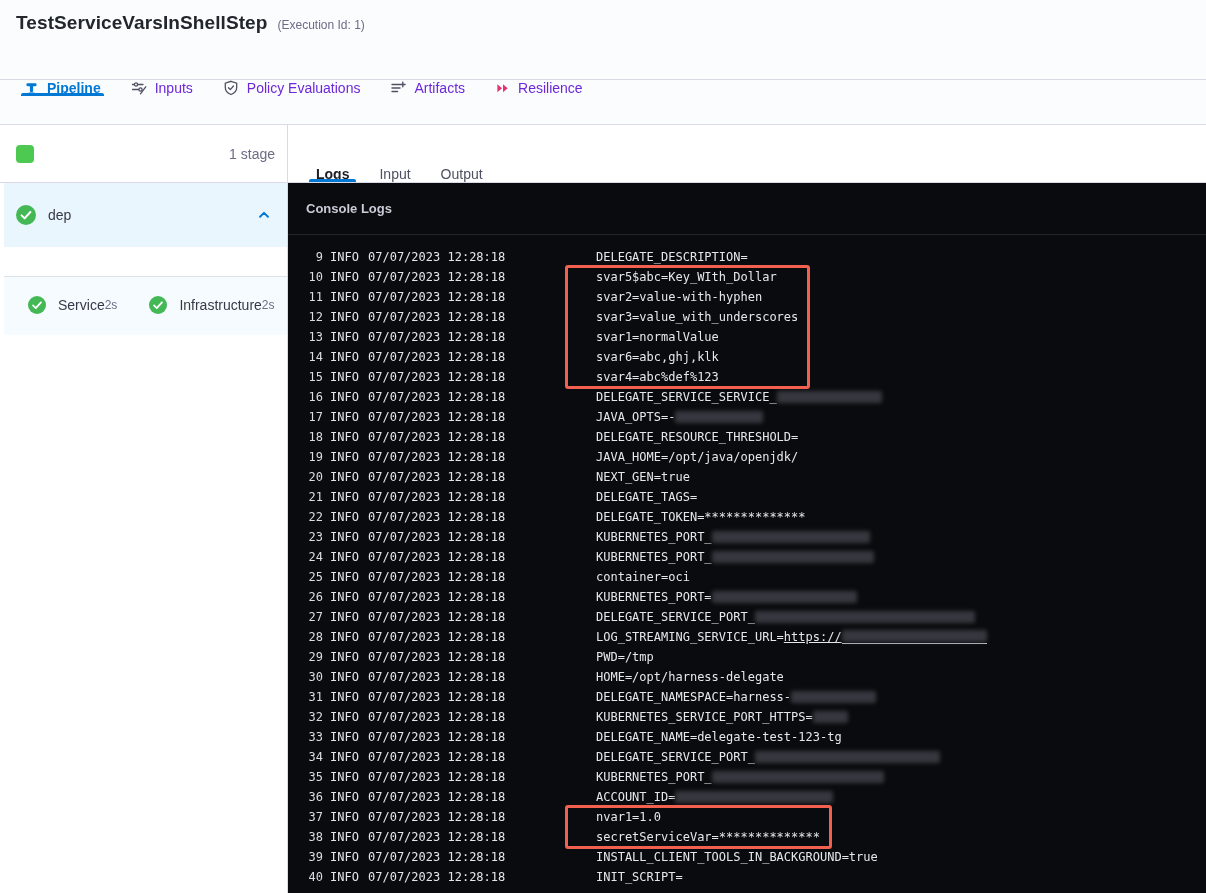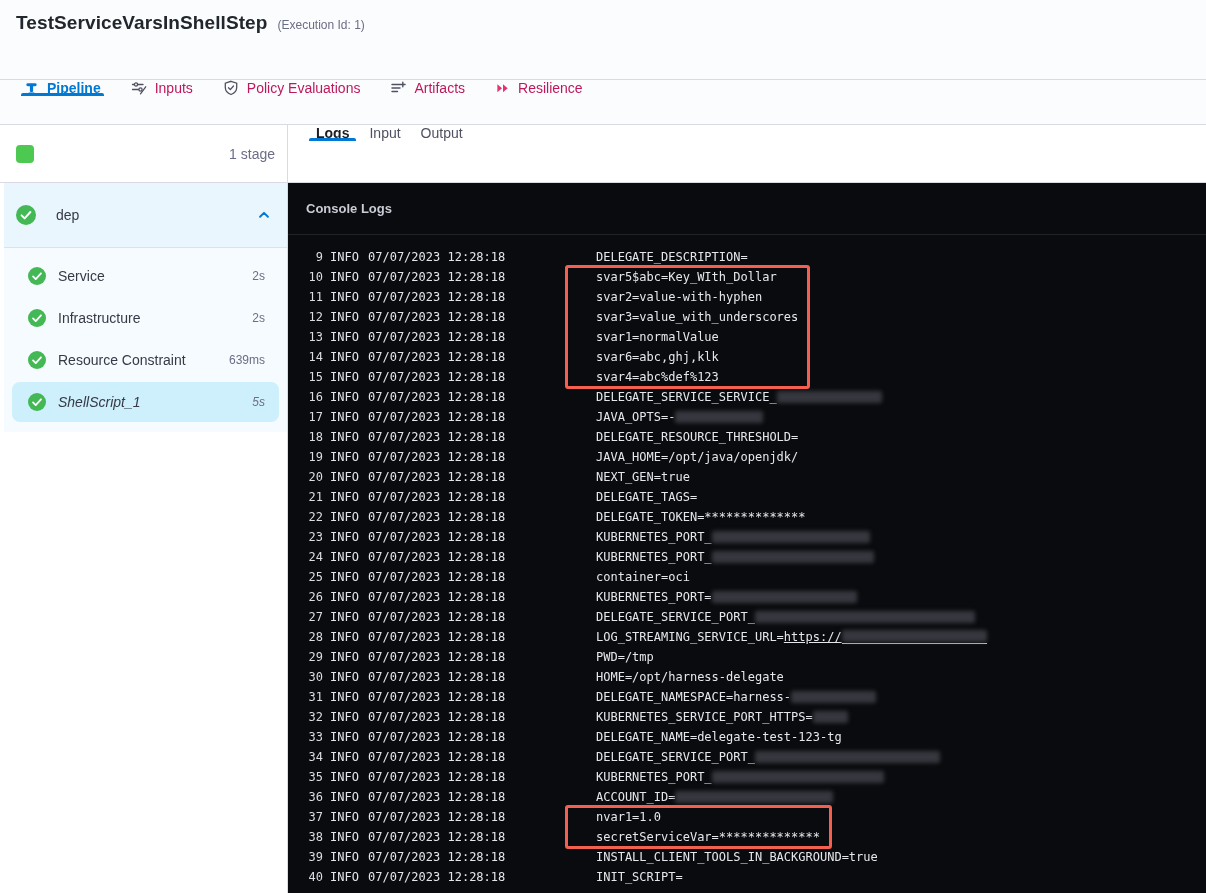--- a/index.html
+++ b/index.html
@@ -13,55 +13,55 @@
   .exec-id { font-size:12px; color:#6b6d85; }
   .meta-row { display:flex; align-items:center; gap:9px; padding:9px 0 0 16px; }
   .svc-badge { width:21px; height:21px; border-radius:6px; background:#4dc952;
     display:flex; align-items:center; justify-content:center; }
   .meta-text { font-size:14px; color:#383946; }
   .icon { display:inline-flex; align-items:center; justify-content:center; }
 
   
   .tabbar { height:45px; background:#fbfcfe; border-bottom:1px solid #d9dae5;
     display:flex; align-items:flex-start; gap:30px; padding-left:24px; }
-  .tab { display:flex; align-items:center; gap:8px; font-size:14px; color:#be185d;
+  .tab { display:flex; align-items:center; gap:8px; font-size:14px; color:#6d28d9;
     background:none; border:none; cursor:pointer; position:relative;
     font-family:"Liberation Sans",sans-serif; }
   .tab.active { color:#0278d5; font-weight:600; }
   .tab.active::after { content:""; position:absolute; left:-3px; right:-3px; bottom:0;
     height:3px; background:#0278d5; border-radius:2px 2px 0 0; }
 
   
   .body { display:flex; height:768px; }
 
   
   .sidebar { width:288px; flex:none; background:#fff; border-right:1px solid #d9dae5;
     display:flex; flex-direction:column;text-align:right; }
   .sidebar-top { height:58px; flex:none; display:flex; align-items:center;
     padding:0 12px 0 16px; border-bottom:1px solid #d9dae5; background:#fff; }
   .stage-square { width:18px; height:18px; border-radius:4px; background:#4dc952; }
   .stage-count { margin-left:auto; font-size:14px; color:#6b6d85; }
   .sidebar-inner { margin-left:4px; flex:1; display:flex; flex-direction:column; }
   .stage-header { height:64px; flex:none; background:#e9f6fd; display:flex;
     align-items:center; padding:0 16px 0 12px; cursor:pointer; }
-  .stage-name { margin-left:20px; font-size:14px; color:#383946; }
+  .stage-name { margin-left:12px; font-size:14px; color:#383946; }
   .stage-chevron { margin-left:auto; cursor:pointer; }
   .steps-panel { background:#f5fbfe; border-top:1px solid #dde1ea;
-    padding:8px 8px 10px 8px; display:flex; flex-direction:column; gap:2px; }
+    padding:8px 8px 10px 8px; display:flex; gap:2px;margin-top:29px; }
   .step-row { height:40px; border-radius:8px; display:flex; align-items:center;
     padding:0 14px 0 16px; cursor:pointer; }
   .step-row.selected { background:#cdf0fc;font-style:italic; }
   .step-label { margin-left:12px; font-size:14px; color:#383946; }
   .step-duration { margin-left:auto; font-size:12px; color:#6b6d85; }
   .sidebar-rest { flex:1; background:#fff; }
 
   
   .logs { flex:1; min-width:0; display:flex; flex-direction:column; }
   .logs-tabbar { height:58px; flex:none; background:#fff; border-bottom:1px solid #d9dae5;
-    display:flex; align-items:flex-start; gap:20px; padding-left:28px; }
+    display:flex; align-items:flex-end; gap:30px; padding-left:28px; }
   .logs-tab { display:flex; align-items:center; font-size:14px; color:#4f5162;
     background:none; border:none; cursor:pointer; position:relative;
     font-family:"Liberation Sans",sans-serif; }
   .logs-tab.active { color:#1c1e24; font-weight:700; }
   .logs-tab.active::after { content:""; position:absolute; left:-7px; right:-7px;
     bottom:0; height:3px; background:#0278d5; border-radius:2px 2px 0 0; }
 
   .console { flex:1; background:#0a0b0e; position:relative; overflow:hidden; }
   .console-header { height:52px; display:flex; align-items:center; padding-left:18px;
     color:#c9cbd6; font-size:13px; font-weight:700; border-bottom:1px solid #222329; }

